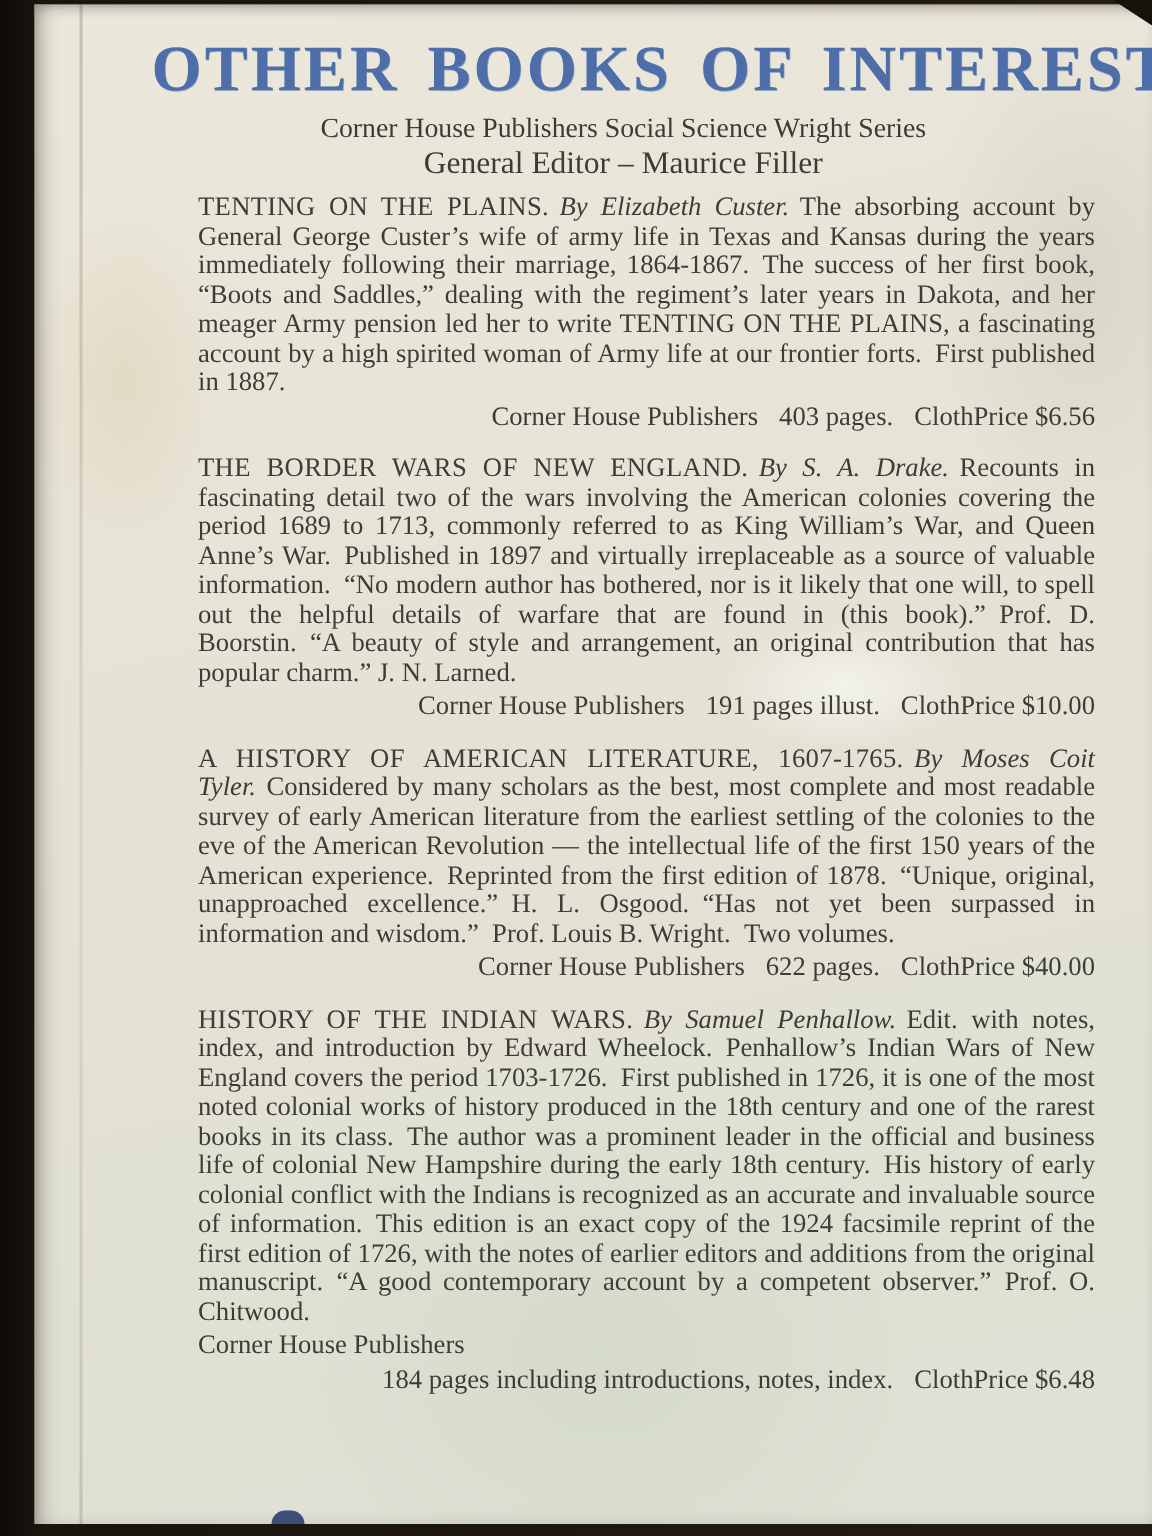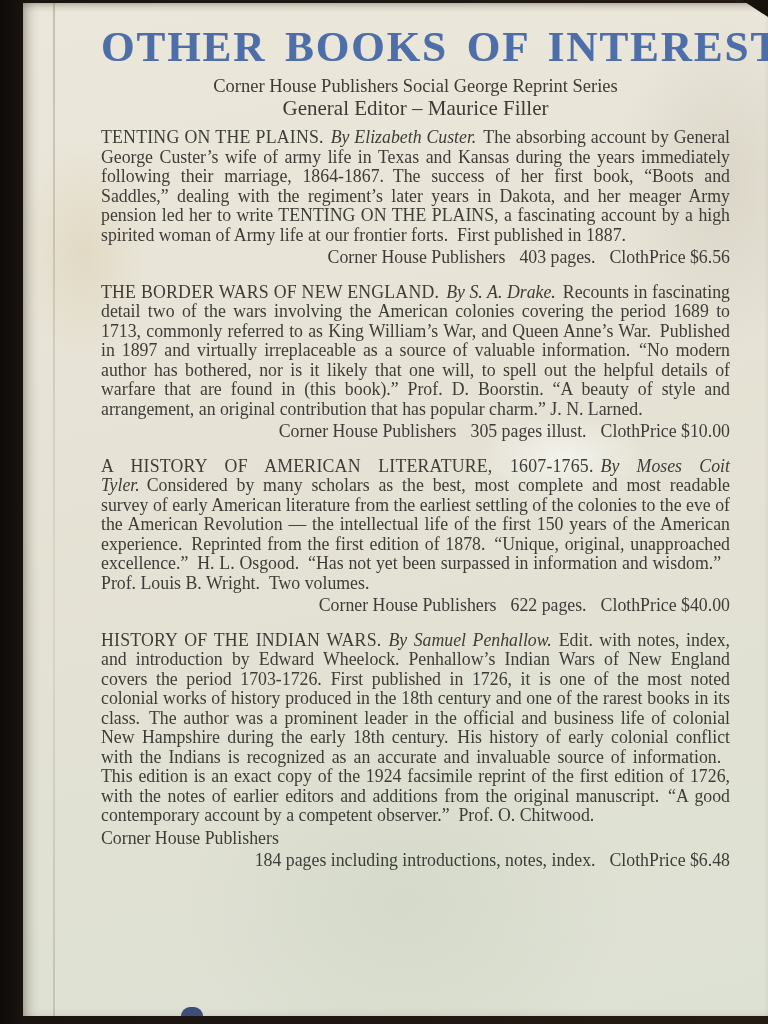--- a/index.html
+++ b/index.html
@@ -40,21 +40,21 @@
   .masthead { text-align:center; }
   .masthead h1 {
     font-size:43px; line-height:1.0; font-weight:bold;
     letter-spacing:2px; word-spacing:6px;
     color:var(--title-blue,#4d6ea8);
     text-shadow:0.4px 0.4px 0 rgba(77,110,168,0.5);
     margin-bottom:7px; white-space:nowrap;
   }
   .masthead .series { font-size:18.5px; line-height:22px; color:#3c3b36; }
   .masthead .editor { font-size:21px; line-height:22px; color:#3c3b36; }
-  .catalog { margin-top:9px; color:#3d3c37; }
+  .catalog { margin-top:9px; color:#3d3c37;margin-left:31px; }
   .entry { margin-bottom:15px; }
   .entry p.blurb {
     font-size:17.8px; line-height:19.5px; text-align:justify;
     color:#3d3c37;
   }
   .bk-title { letter-spacing:0.2px; }
   .bk-author { font-style:italic; margin-left:7px; }
   .bk-desc  { margin-left:7px; }
   .pub-line { font-size:17.8px; line-height:19.5px; margin-top:3px; }
   .imprint {
@@ -68,39 +68,39 @@
 </head>
 <body style="--title-blue: #4d6ea8;">
 
 <div class="photo-bg"></div>
 
 <div class="paper">
   <div class="crease"></div>
 
   <div class="masthead">
     <h1>OTHER BOOKS OF INTEREST</h1>
-    <div class="series">Corner House Publishers Social George Reprint Series</div>
+    <div class="series">Corner House Publishers Social Science Wright Series</div>
     <div class="editor">General Editor – Maurice Filler</div>
   </div>
 
   <div class="catalog" id="catalog">
   <div class="entry">
     <p class="blurb"><span class="bk-title">TENTING ON THE PLAINS.</span><span class="bk-author">By Elizabeth Custer.</span><span class="bk-desc">The absorbing account by General George Custer’s wife of army life in Texas and Kansas during the years immediately following their marriage, 1864-1867. The success of her first book, “Boots and Saddles,” dealing with the regiment’s later years in Dakota, and her meager Army pension led her to write TENTING ON THE PLAINS, a fascinating account by a high spirited woman of Army life at our frontier forts. First published in 1887.</span></p>
 
     <div class="imprint">
       <span class="imp-left"><span class="imp-pub">Corner House Publishers</span><span class="imp-pages">403 pages.</span><span class="imp-binding">Cloth</span></span>
       <span class="imp-price">Price $6.56</span>
     </div>
   </div>
 
   <div class="entry">
     <p class="blurb"><span class="bk-title">THE BORDER WARS OF NEW ENGLAND.</span><span class="bk-author">By S. A. Drake.</span><span class="bk-desc">Recounts in fascinating detail two of the wars involving the American colonies covering the period 1689 to 1713, commonly referred to as King William’s War, and Queen Anne’s War. Published in 1897 and virtually irreplaceable as a source of valuable information. “No modern author has bothered, nor is it likely that one will, to spell out the helpful details of warfare that are found in (this book).” Prof. D. Boorstin. “A beauty of style and arrangement, an original contribution that has popular charm.” J. N. Larned.</span></p>
 
     <div class="imprint">
-      <span class="imp-left"><span class="imp-pub">Corner House Publishers</span><span class="imp-pages">305 pages illust.</span><span class="imp-binding">Cloth</span></span>
+      <span class="imp-left"><span class="imp-pub">Corner House Publishers</span><span class="imp-pages">191 pages illust.</span><span class="imp-binding">Cloth</span></span>
       <span class="imp-price">Price $10.00</span>
     </div>
   </div>
 
   <div class="entry">
     <p class="blurb"><span class="bk-title">A HISTORY OF AMERICAN LITERATURE, 1607-1765.</span><span class="bk-author">By Moses Coit Tyler.</span><span class="bk-desc">Considered by many scholars as the best, most complete and most readable survey of early American literature from the earliest settling of the colonies to the eve of the American Revolution — the intellectual life of the first 150 years of the American experience. Reprinted from the first edition of 1878. “Unique, original, unapproached excellence.” H. L. Osgood. “Has not yet been surpassed in information and wisdom.” Prof. Louis B. Wright. Two volumes.</span></p>
 
     <div class="imprint">
       <span class="imp-left"><span class="imp-pub">Corner House Publishers</span><span class="imp-pages">622 pages.</span><span class="imp-binding">Cloth</span></span>
       <span class="imp-price">Price $40.00</span>

